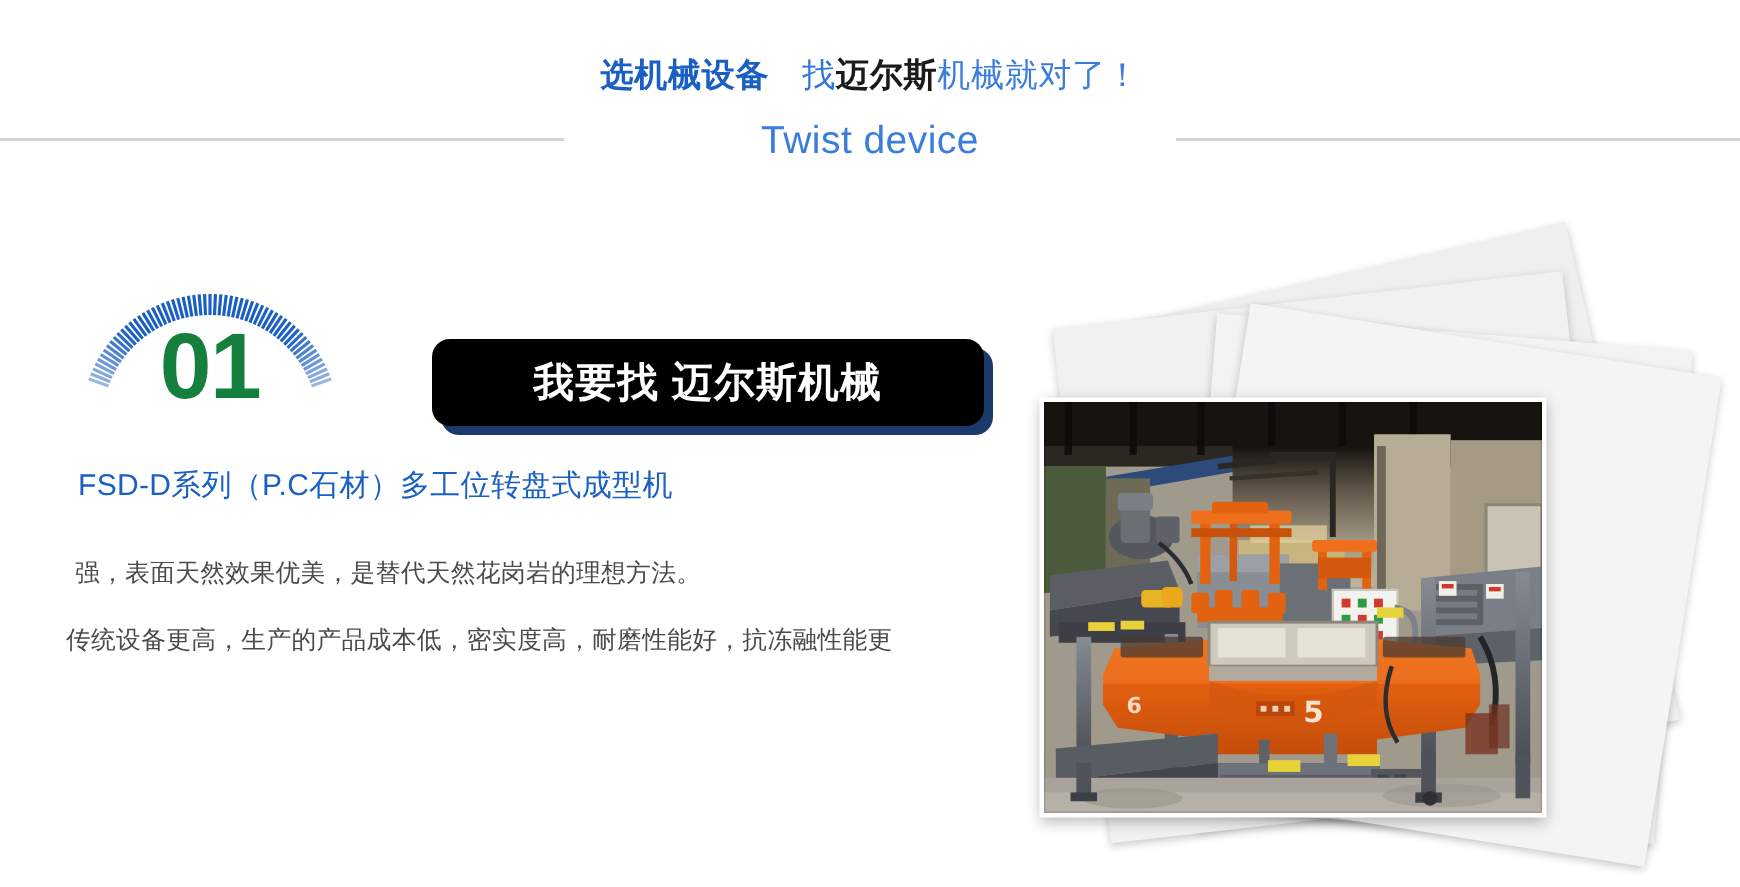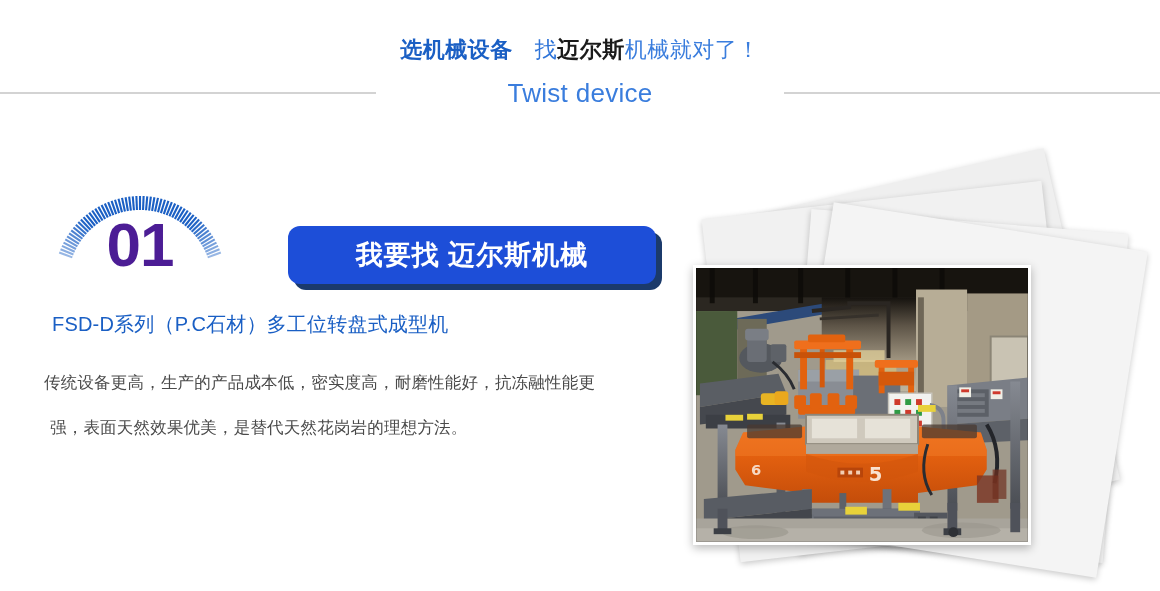--- a/index.html
+++ b/index.html
@@ -70,21 +70,21 @@
     width: 186px; height: 132px;
   }
   .badge svg { position: absolute; left: 0; top: 0; }
   .badge-num {
     position: absolute;
     left: 0; top: 44px;
     width: 186px;
     text-align: center;
     font-size: 62px;
     font-weight: bold;
-    color: #4c1d95;
+    color: #15803d;
     line-height: 62px;
     letter-spacing: -1px;
   }
 
   
   .cta-wrap {
     position: absolute;
     left: 288px; top: 101px;
     width: 380px; height: 68px;
   }
@@ -92,21 +92,21 @@
     position: absolute;
     left: 6px; top: 6px;
     width: 368px; height: 58px;
     background: #1b3a6b;
     border-radius: 12px;
   }
   .cta-btn {
     position: absolute;
     left: 0; top: 0;
     width: 368px; height: 58px;
-    background: #1d4ed8;
+    background: #000000;
     border-radius: 12px;
     border: none;
     color: #ffffff;
     font-size: 27px;
     font-weight: bold;
     letter-spacing: 1px;
     cursor: pointer;
     display: flex;
     align-items: center;
     justify-content: center;
@@ -274,22 +274,22 @@
   </div>
 
   <div class="cta-wrap">
     <div class="cta-shadow"></div>
     <button class="cta-btn">我要找 迈尔斯机械</button>
   </div>
 
   <div class="prod-title nosel">FSD-D系列（P.C石材）多工位转盘式成型机</div>
 
   <div class="prod-desc nosel">
+    <span class="pline indent">强，表面天然效果优美，是替代天然花岗岩的理想方法。</span>
     <span class="pline">传统设备更高，生产的产品成本低，密实度高，耐磨性能好，抗冻融性能更</span>
-    <span class="pline indent">强，表面天然效果优美，是替代天然花岗岩的理想方法。</span>
   </div>
 </div>
 
 <div class="photo-zone">
 
   <div class="sheet sheet-a"></div>
   <div class="sheet sheet-b"></div>
   <div class="sheet sheet-c"></div>
   <div class="sheet sheet-d"></div>
 

